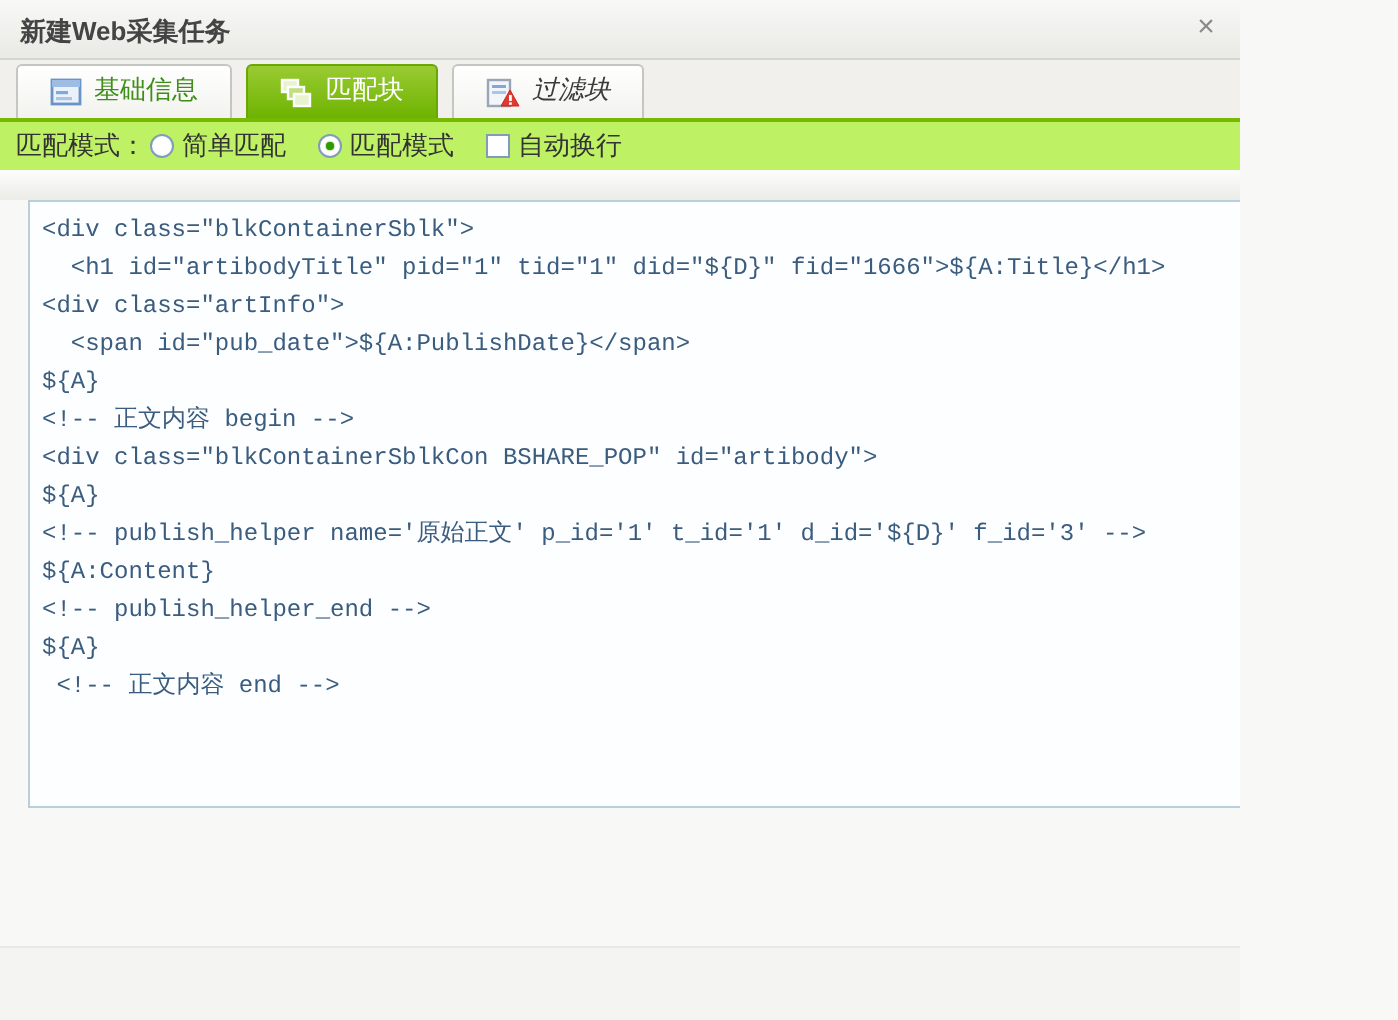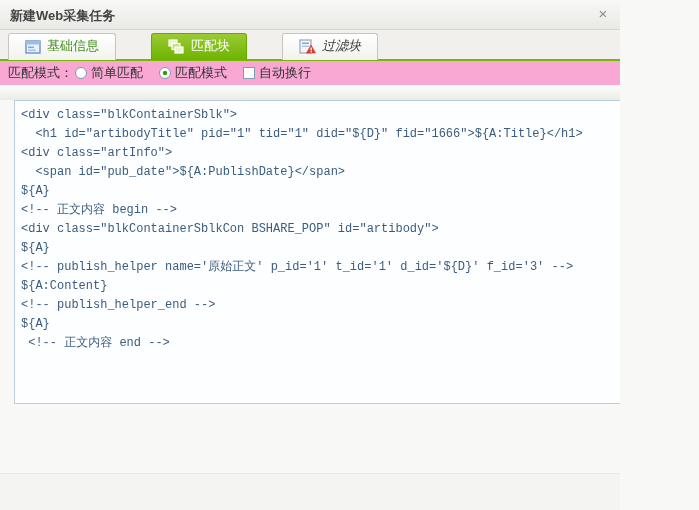--- a/index.html
+++ b/index.html
@@ -9,33 +9,33 @@
 
   
   .titlebar { position:relative; height:30px; background:linear-gradient(#f8f8f6,#e9e9e5);
               border-bottom:1px solid #d6d6d1; }
   .titlebar .title { position:absolute; left:10px; top:7px; font-size:13px; font-weight:bold; color:#444; }
   .close-btn { position:absolute; right:7px; top:4px; width:20px; height:20px; line-height:20px;
                text-align:center; font-size:15px; color:#8a8a8a; cursor:pointer; }
 
   
   .tabbar { position:relative; height:31px; background:#f1f0ec; padding:3px 0 0 8px;
-            border-bottom:2px solid #76b900; display:flex; align-items:center;gap:28px; }
+            border-bottom:2px solid #76b900; display:flex; align-items:flex-end; }
   .tab { display:flex; align-items:center; gap:6px; height:27px; padding:0 16px; margin-right:7px;
          font-size:13px; border:1px solid #c6c6c0; border-bottom:none; border-radius:3px 3px 0 0;
          background:linear-gradient(#ffffff,#f2f2ee); cursor:pointer; }
   .tab .lbl { position:relative; top:-1px; }
   .tab-basic .lbl { color:#3f8e1a; }
   .tab-filter .lbl { color:#3b3b3b;font-style:italic; }
   .tab.active { background:linear-gradient(#9acb33,#6eb301); border-color:#69a800; }
   .tab.active .lbl { color:#fff; }
   .tab svg { display:block; }
 
   
-  .mode-row { height:24px; background:#f9a8d4; display:flex; align-items:center; padding-left:8px;
+  .mode-row { height:24px; background:#bef264; display:flex; align-items:center; padding-left:8px;
               font-size:13px; color:#333; }
   .mode-row .mode-label { margin-right:2px; }
   .opt { display:flex; align-items:center; gap:4px; margin-right:16px; cursor:pointer; }
   .radio { width:12px; height:12px; border:1px solid #7f9db9; border-radius:50%;
            background:radial-gradient(#ffffff 55%, #e8eef3); position:relative; display:inline-block; }
   .radio.checked::after { content:""; position:absolute; left:3px; top:3px; width:4px; height:4px;
            border-radius:50%; background:#2f9a00; box-shadow:0 0 1px #2f9a00; }
   .checkbox { width:12px; height:12px; border:1px solid #7f9db9; background:#fff; display:inline-block; }
   .fade-strip { height:15px; background:linear-gradient(#fdfdfc,#ebebe7); }
 

